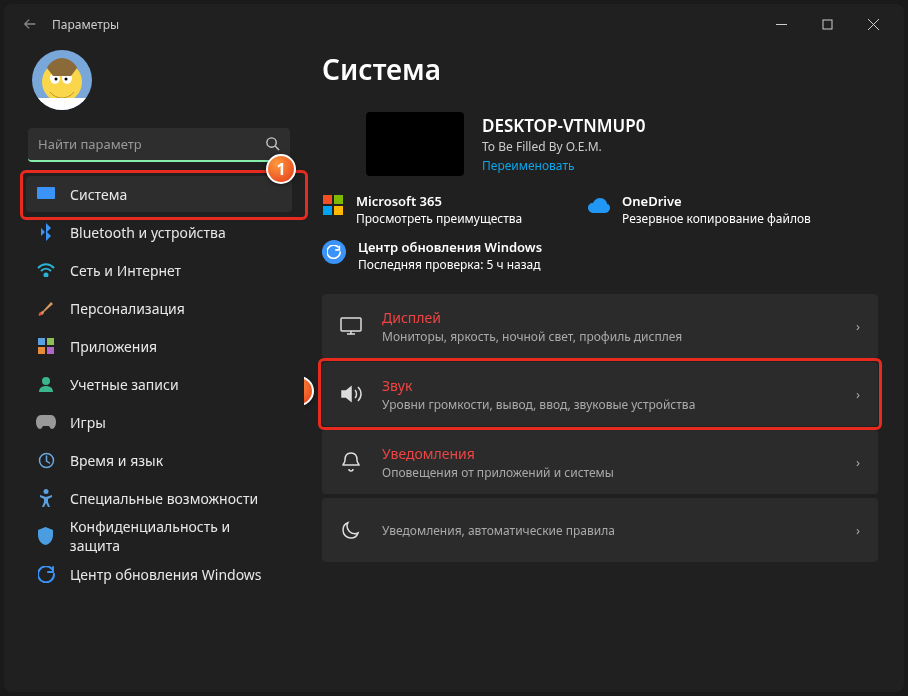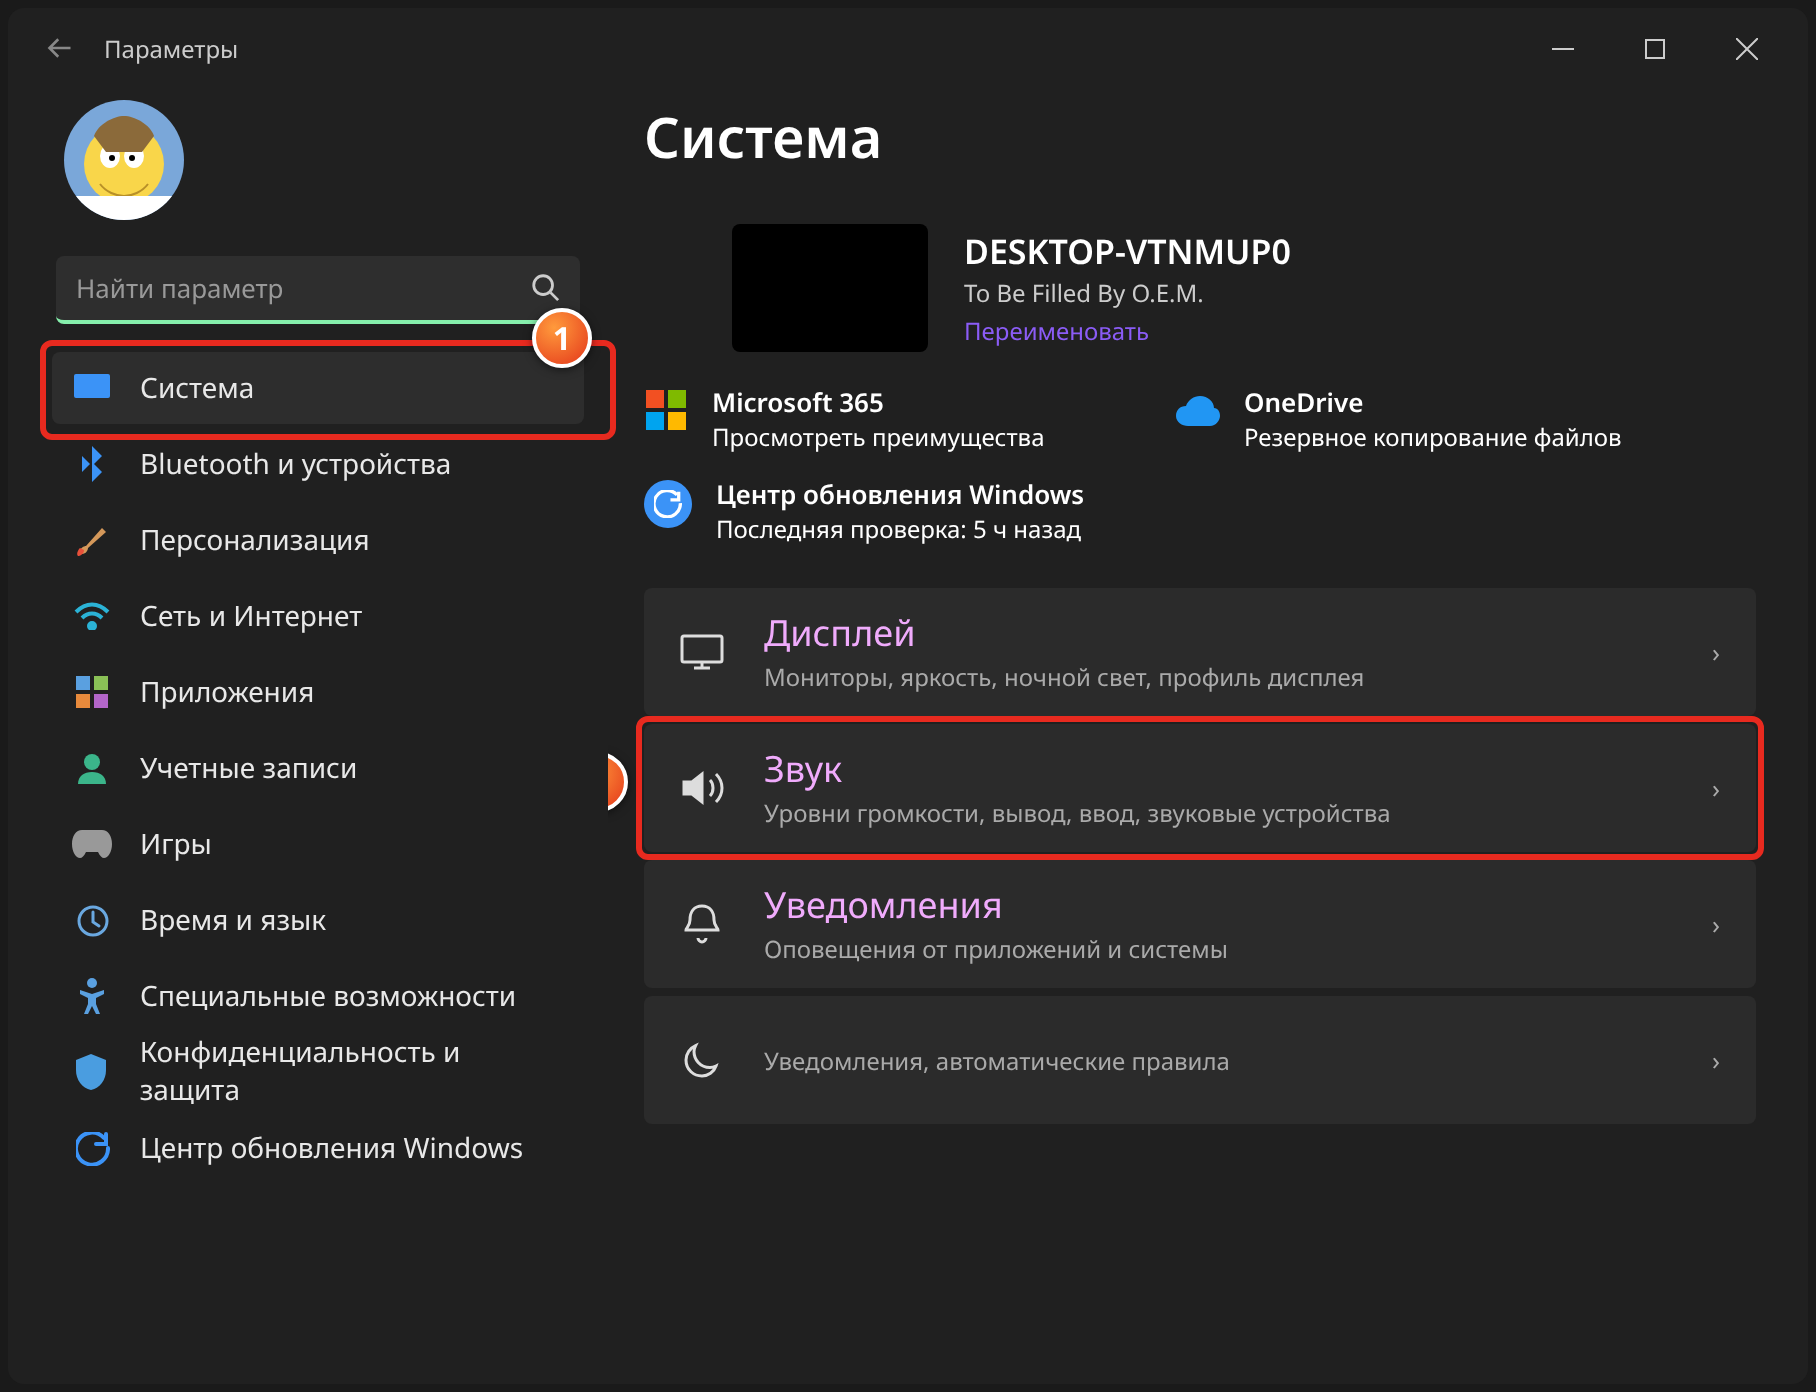--- a/index.html
+++ b/index.html
@@ -25,31 +25,31 @@
 .navitem { display:flex; align-items:center; height:36px; padding:0 10px; border-radius:4px; font-size:14px; color:#e8e8e8; cursor:pointer; }
 .navitem.active { background:#2d2d2d; }
 .navitem .nicon { width:20px; height:20px; margin-right:14px; display:flex; align-items:center; justify-content:center; font-size:15px; }
 .content { flex:1; padding:0 26px 0 18px; overflow:hidden; }
 .heading { font-size:28px; font-weight:600; margin:6px 0 24px 0; }
 .device { display:flex; align-items:center; margin-bottom:6px;padding-left:44px; }
 .thumb { width:98px; height:64px; background:#000; border-radius:4px; margin-right:18px; }
 .devinfo { display:flex; flex-direction:column; }
 .devname { font-size:17px; font-weight:600; }
 .devsub { font-size:12px; color:#ccc; margin-top:1px; }
-.devlink { font-size:12px; color:#8b5cf6; margin-top:2px; cursor:pointer; }
+.devlink { font-size:12px; color:#0ea5e9; margin-top:2px; cursor:pointer; }
 .promos { display:flex; margin:18px 0 8px 0; gap:16px; }
 .promo { display:flex; align-items:flex-start; width:250px; }
 .picon { width:22px; height:22px; margin-right:12px; display:flex; align-items:center; justify-content:center; flex-shrink:0; }
 .ptitle { font-size:13px; font-weight:600; line-height:1.2; }
 .psub { font-size:12px; color:#ffffff; line-height:1.3; margin-top:1px; }
 .update { display:flex; align-items:flex-start; margin:14px 0 22px 0; }
 .cards { display:flex; flex-direction:column; gap:4px; }
 .card { background:#2b2b2b; border-radius:4px; height:64px; display:flex; align-items:center; padding:0 18px; cursor:pointer; }
 .cicon { width:22px; height:22px; margin-right:20px; display:flex; align-items:center; justify-content:center; color:#ddd; }
-.ctitle { font-size:18px; color:#f0abfc; }
+.ctitle { font-size:14px; color:#ef4444; }
 .csub { font-size:12px; color:#aaa; margin-top:1px; }
 .chevron { margin-left:auto; color:#aaa; font-size:13px; }
 .marker { position:absolute; width:30px; height:30px; border-radius:50%; background:radial-gradient(circle at 35% 30%,#ff9a3c,#e4371a); border:2.5px solid #fff; color:#fff; font-weight:700; font-size:16px; display:flex; align-items:center; justify-content:center; z-index:20; box-shadow:0 1px 4px rgba(0,0,0,.5); }
 .hl1 { position:absolute; border:3px solid #e82a1f; border-radius:6px; pointer-events:none; z-index:15; }
 </style>
 </head>
 <body>
 
 <div class="window">
   <div class="titlebar">
@@ -123,36 +123,36 @@
         </div>
         <div class="navitem">
           <span class="nicon" style="color:#3b93f7;">
               <svg width="12" height="18" viewBox="0 0 12 18" fill="currentColor">
                 <path d="M6 0v18l5-5-4-4 4-4-5-5zM1 5l4 4-4 4"></path>
               </svg>
             </span>
           <span>Bluetooth и устройства</span>
         </div>
         <div class="navitem">
+          <span class="nicon" style="color:#2bb3d6;">
+              <svg width="18" height="14" viewBox="0 0 18 14" fill="none" stroke="currentColor" stroke-width="2">
+                <path d="M1 5c5-5 11-5 16 0M4 8c3-3 7-3 10 0"></path>
+                <circle cx="9" cy="12" r="1.5" fill="currentColor"></circle>
+              </svg>
+            </span>
+          <span>Сеть и Интернет</span>
+        </div>
+        <div class="navitem">
           <span class="nicon">
               <svg width="18" height="18" viewBox="0 0 18 18">
                 <path d="M3 15c0-2 2-3 3-3l8-9 2 2-9 8c0 1-1 3-3 3z" fill="#d4985a"></path>
                 <path d="M2 17c1 0 3-1 3-3l-2-1c-1 1-2 3-1 4z" fill="#e8503a"></path>
               </svg>
             </span>
           <span>Персонализация</span>
-        </div>
-        <div class="navitem">
-          <span class="nicon" style="color:#2bb3d6;">
-              <svg width="18" height="14" viewBox="0 0 18 14" fill="none" stroke="currentColor" stroke-width="2">
-                <path d="M1 5c5-5 11-5 16 0M4 8c3-3 7-3 10 0"></path>
-                <circle cx="9" cy="12" r="1.5" fill="currentColor"></circle>
-              </svg>
-            </span>
-          <span>Сеть и Интернет</span>
         </div>
         <div class="navitem">
           <span class="nicon">
               <svg width="16" height="16" viewBox="0 0 16 16">
                 <rect width="7" height="7" fill="#5aa0e0"></rect>
                 <rect x="9" width="7" height="7" fill="#8ac056"></rect>
                 <rect y="9" width="7" height="7" fill="#e88a3c"></rect>
                 <rect x="9" y="9" width="7" height="7" fill="#b366c9"></rect>
               </svg>
             </span>

